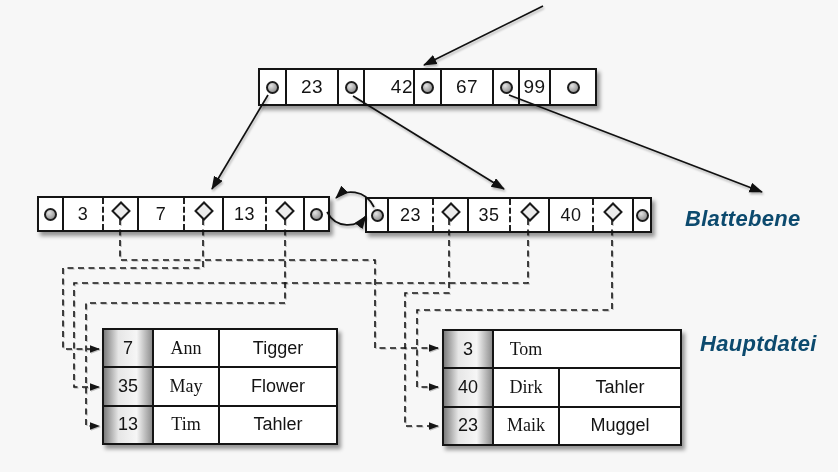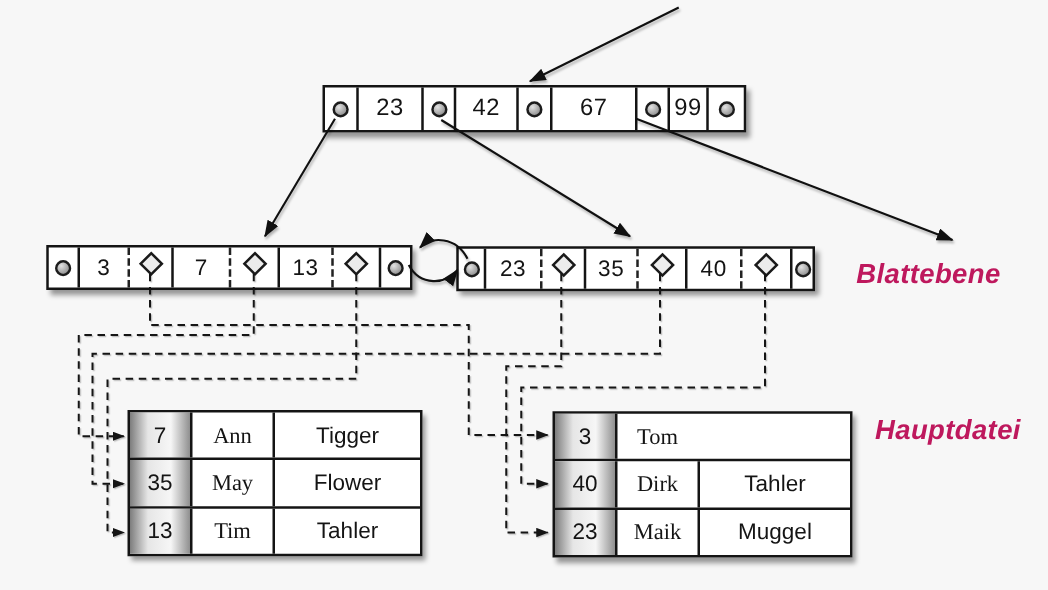--- a/index.html
+++ b/index.html
@@ -41,21 +41,21 @@
   .trow:first-child{border-top:none;}
   .tcell{display:flex;align-items:center;justify-content:center;box-sizing:border-box;
          border-left:2px solid var(--stroke);font-size:18px;color:var(--stroke);}
   .tcell:first-child{border-left:none;}
   .tkey{flex:0 0 48px;background:linear-gradient(90deg,var(--keycol-left) 0%,#e6e6e6 30%,var(--keycol-mid) 68%,var(--keycol-right) 100%);}
   .tfirst{flex:0 0 66px;font-family:Liberation Serif, serif;}
   .tlast{flex:1 1 auto;}
 
   
   .dlabel{position:absolute;font-size:22px;font-style:italic;font-weight:bold;
-          color:#be185d;z-index:2;letter-spacing:0.3px;}
+          color:#0c4a6e;z-index:2;letter-spacing:0.3px;}
 
   
   svg.overlay{position:absolute;left:0;top:0;z-index:3;pointer-events:none;}
   .solidline{stroke:#101010;stroke-width:1.7;fill:none;filter:drop-shadow(1.5px 2px 1px rgba(0,0,0,.28));}
   .dashline{stroke:#151515;stroke-width:1.6;fill:none;stroke-dasharray:6 4.5;
             filter:drop-shadow(1px 1.5px 0.5px rgba(0,0,0,.22));}
 </style>
 </head>
 <body>
 
@@ -90,27 +90,27 @@
   <div class="node root" style="left:258px;top:68px;width:339px;height:38px;">
     <div class="cell" style="width:25px;">
         <span class="pcircle"></span>
       </div>
     <div class="cell" style="width:52px;">
         <span class="keytxt">23</span>
       </div>
     <div class="cell" style="width:26px;">
         <span class="pcircle"></span>
       </div>
-    <div class="cell" style="width:50px;">
+    <div class="cell" style="width:50px;justify-content:flex-end;">
         <span class="keytxt">42</span>
       </div>
     <div class="cell" style="width:27px;">
         <span class="pcircle"></span>
       </div>
-    <div class="cell" style="width:68px;">
+    <div class="cell" style="width:52px;">
         <span class="keytxt">67</span>
       </div>
     <div class="cell" style="width:26px;">
         <span class="pcircle"></span>
       </div>
     <div class="cell" style="width:31px;">
         <span class="keytxt">99</span>
       </div>
     <div class="cell" style="flex:1 1 auto;">
         <span class="pcircle"></span>

